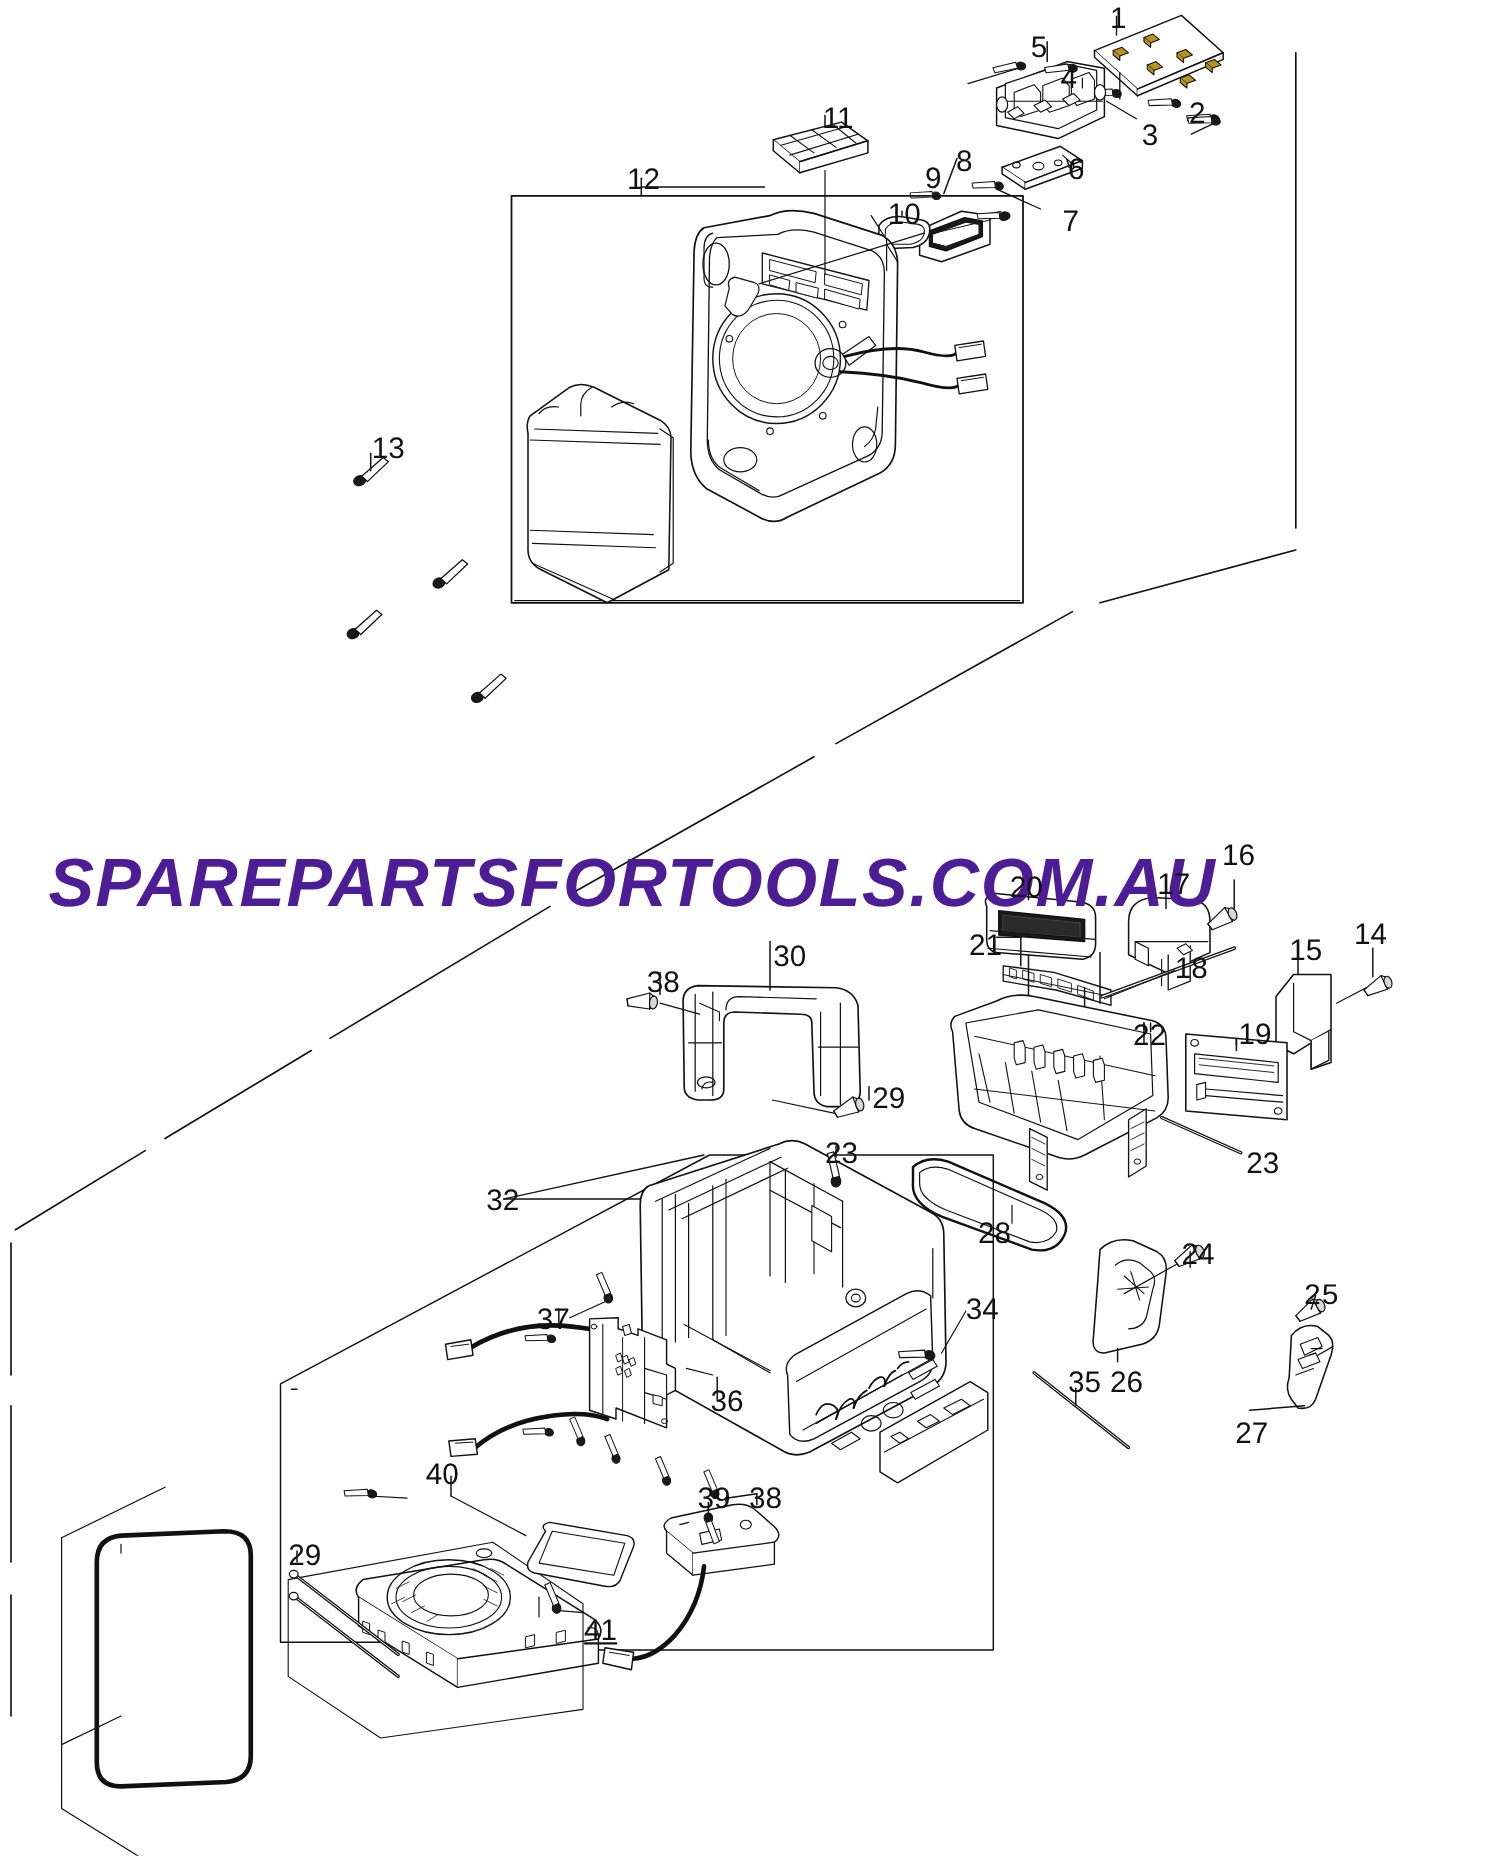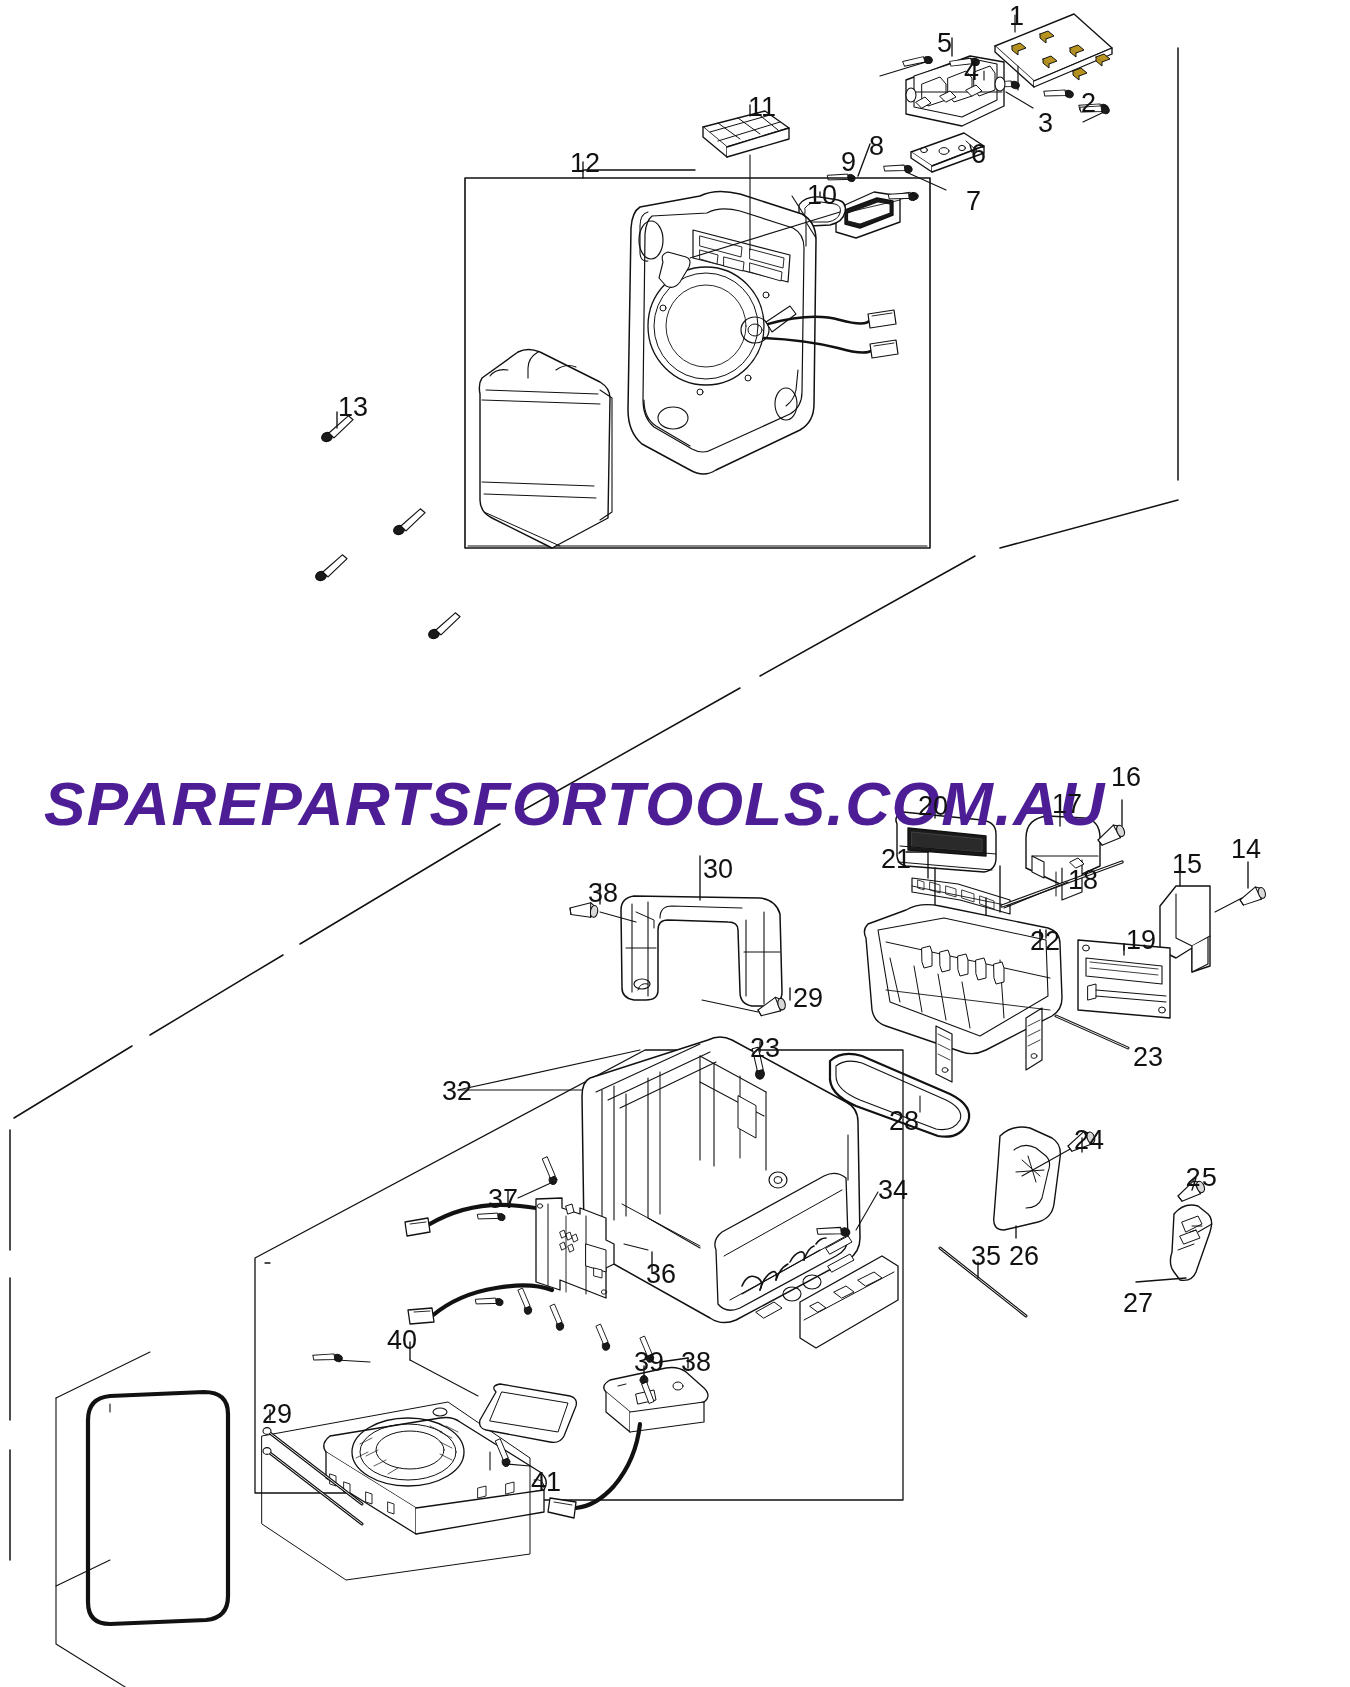--- a/index.html
+++ b/index.html
@@ -601,15 +601,15 @@
     <div class="callout" style="left: 588px; top: 880px;">38</div>
     <div class="callout" style="left: 442px; top: 1078px;">32</div>
     <div class="callout" style="left: 750px; top: 1035px;">23</div>
     <div class="callout" style="left: 878px; top: 1177px;">34</div>
     <div class="callout" style="left: 971px; top: 1243px;">35</div>
     <div class="callout" style="left: 646px; top: 1261px;">36</div>
     <div class="callout" style="left: 488px; top: 1186px;">37</div>
     <div class="callout" style="left: 681px; top: 1349px;">38</div>
     <div class="callout" style="left: 634px; top: 1349px;">39</div>
     <div class="callout" style="left: 387px; top: 1327px;">40</div>
-    <div class="callout" style="left: 531px; top: 1469px;">41</div>
+    <div class="callout" style="left: 531px; top: 1469px; text-decoration: underline;">41</div>
     <div class="callout" style="left: 262px; top: 1401px;">29</div>
   </div>
 
 </body></html>

